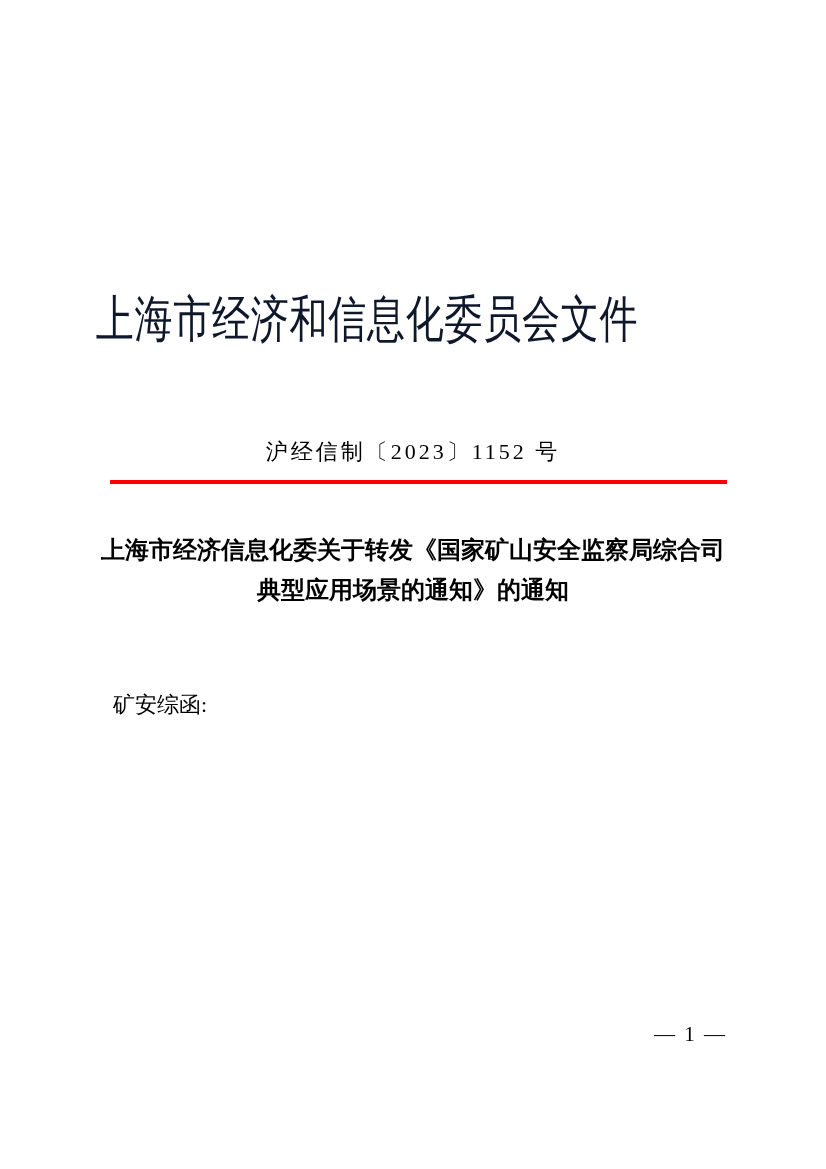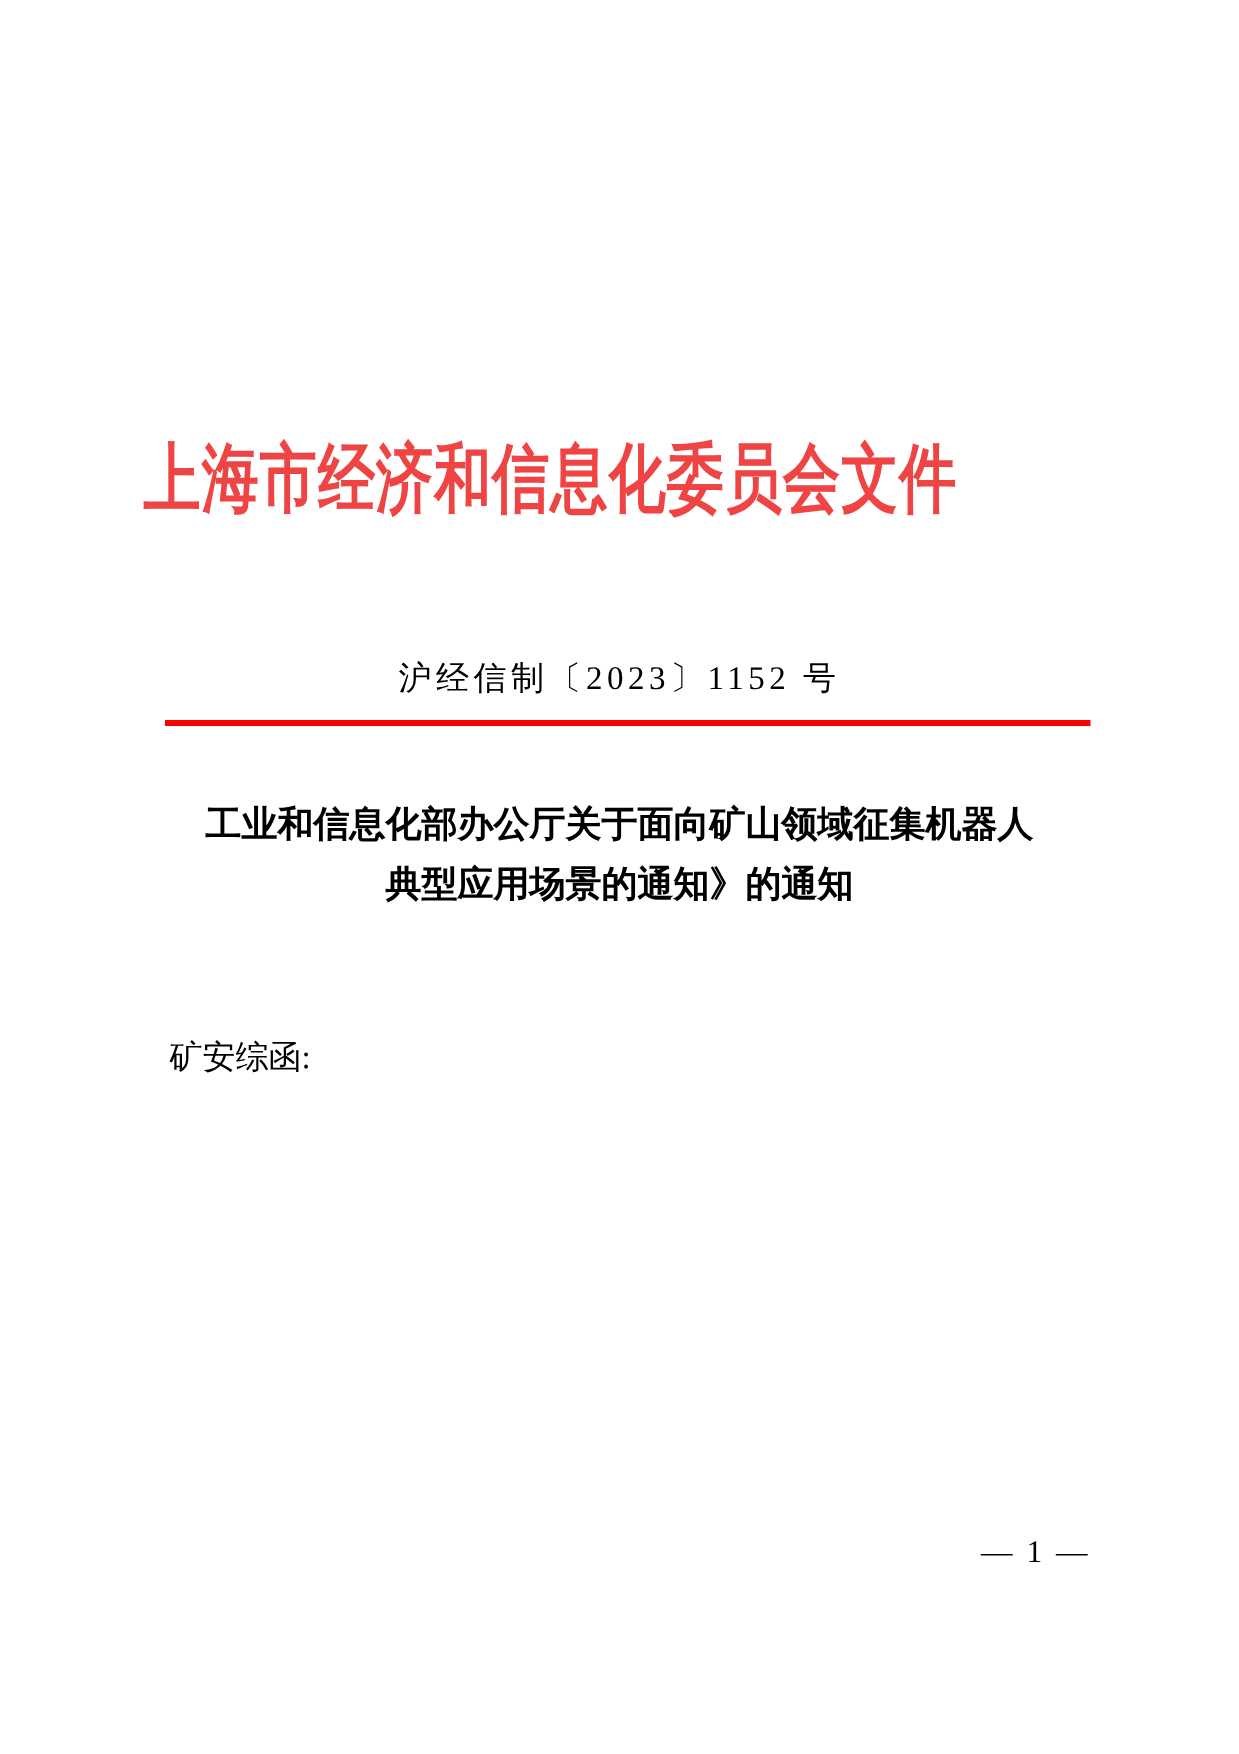--- a/index.html
+++ b/index.html
@@ -16,23 +16,23 @@
     font-family: "Liberation Serif", "DejaVu Serif", serif;
     overflow: hidden;
   }
   
   .org-title {
     position: absolute;
     top: 284px;
     left: 0;
     width: 734px;
     text-align: center;
-    color: #ef4444;
+    color: #0f172a;
     font-size: 50px;
-    font-weight: bold;
+    font-weight: normal;
     white-space: nowrap;
     line-height: 1.4;
   }
   .org-title .condense {
     display: inline-block;
     transform: scaleX(0.76);
     transform-origin: 50% 50%;
     letter-spacing: 1px;
   }
   
@@ -102,21 +102,21 @@
 
   <div class="org-title">
     <span class="condense">上海市经济和信息化委员会文件</span>
   </div>
 
   <div class="doc-number">沪经信制〔2023〕1152 号</div>
 
   <div class="red-line"></div>
 
   <div class="doc-title">
-    <div>工业和信息化部办公厅关于面向矿山领域征集机器人</div>
+    <div>上海市经济信息化委关于转发《国家矿山安全监察局综合司</div>
     <div>典型应用场景的通知》的通知</div>
   </div>
 
   <div class="salutation">矿安综函:</div>
 
 
   <div class="page-number">— 1 —</div>
 
 </div>
 

